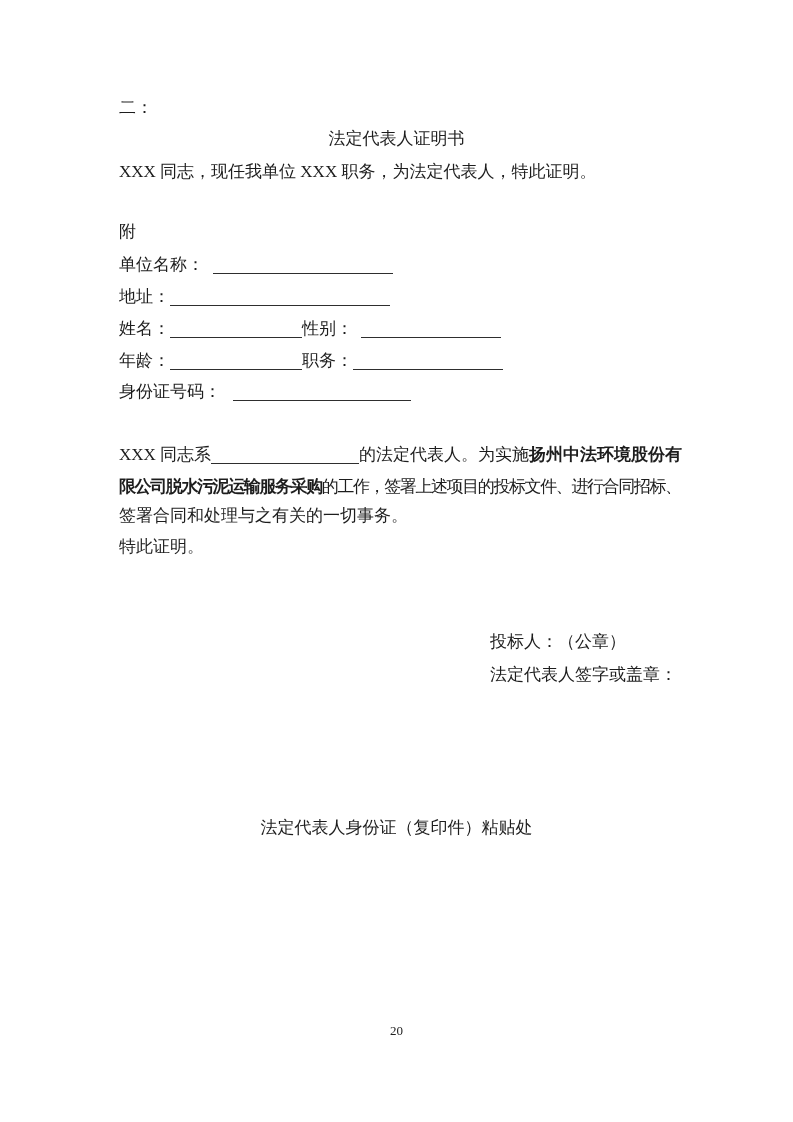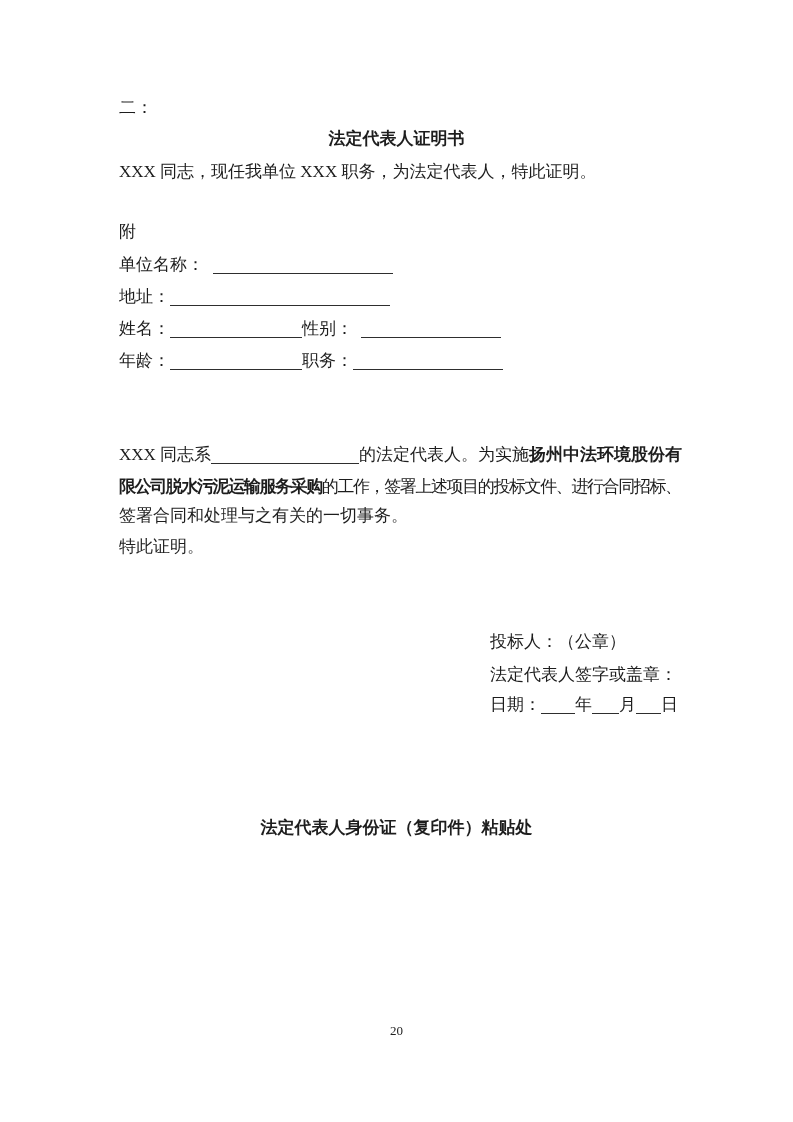--- a/index.html
+++ b/index.html
@@ -14,21 +14,21 @@
     overflow:hidden;
   }
   .ln{
     position:absolute;
     left:119px;
     height:22px;
     line-height:22px;
     white-space:nowrap;
   }
   .center{left:0;right:0;text-align:center;}
-  .bold{font-weight:700;text-align:center;}
+  .bold{font-weight:400;text-align:center;}
   .sig{left:474px;margin-left:16px;}
   .blank{
     display:inline-block;
     height:16px;
     border-bottom:1.4px solid #2e2e2e;
     margin-bottom:-3.5px;
   }
   .bu{
     font-weight:700;
     text-decoration-thickness:1.3px;
@@ -60,39 +60,39 @@
   </div>
 
   <div class="ln" style="top:318px">
     <span>姓名：</span><span class="blank" style="width:132px"></span><span>性别：</span><span class="blank" style="width:140px;margin-left:8px"></span>
   </div>
 
   <div class="ln" style="top:350px">
     <span>年龄：</span><span class="blank" style="width:132px"></span><span>职务：</span><span class="blank" style="width:150px"></span>
   </div>
 
+  <div class="ln" style="top:381px">
+    <span>身份证号码：</span><span class="blank" style="width:178px;margin-left:12px"></span>
+  </div>
 
 
   <div class="ln" style="top:444px">
     <span>XXX 同志系</span><span class="blank" style="width:148px"></span><span>的法定代表人。为实施</span><span class="bu">扬州中法环境股份有</span>
   </div>
 
   <div class="ln squeeze" style="top:476px">
     <span class="bu">限公司脱水污泥运输服务采购</span><span>的工作，签署上述项目的投标文件、进行合同招标、</span>
   </div>
 
   <div class="ln" style="top:505px">签署合同和处理与之有关的一切事务。</div>
 
   <div class="ln" style="top:536px">特此证明。</div>
 
   <div class="ln sig" style="top:631px">投标人：（公章）</div>
 
   <div class="ln sig" style="top:664px">法定代表人签字或盖章：</div>
 
-  <div class="ln sig" style="top:694px">
-    <span>日期：</span><span class="blank" style="width:34px"></span><span>年</span><span class="blank" style="width:27px"></span><span>月</span><span class="blank" style="width:25px"></span><span>日</span>
-  </div>
 
   <div class="ln center bold" style="top:817px">法定代表人身份证（复印件）粘贴处</div>
 
   <div class="ln center pageno" style="top:1020px">20</div>
 
 </div>
 
 </body></html>

